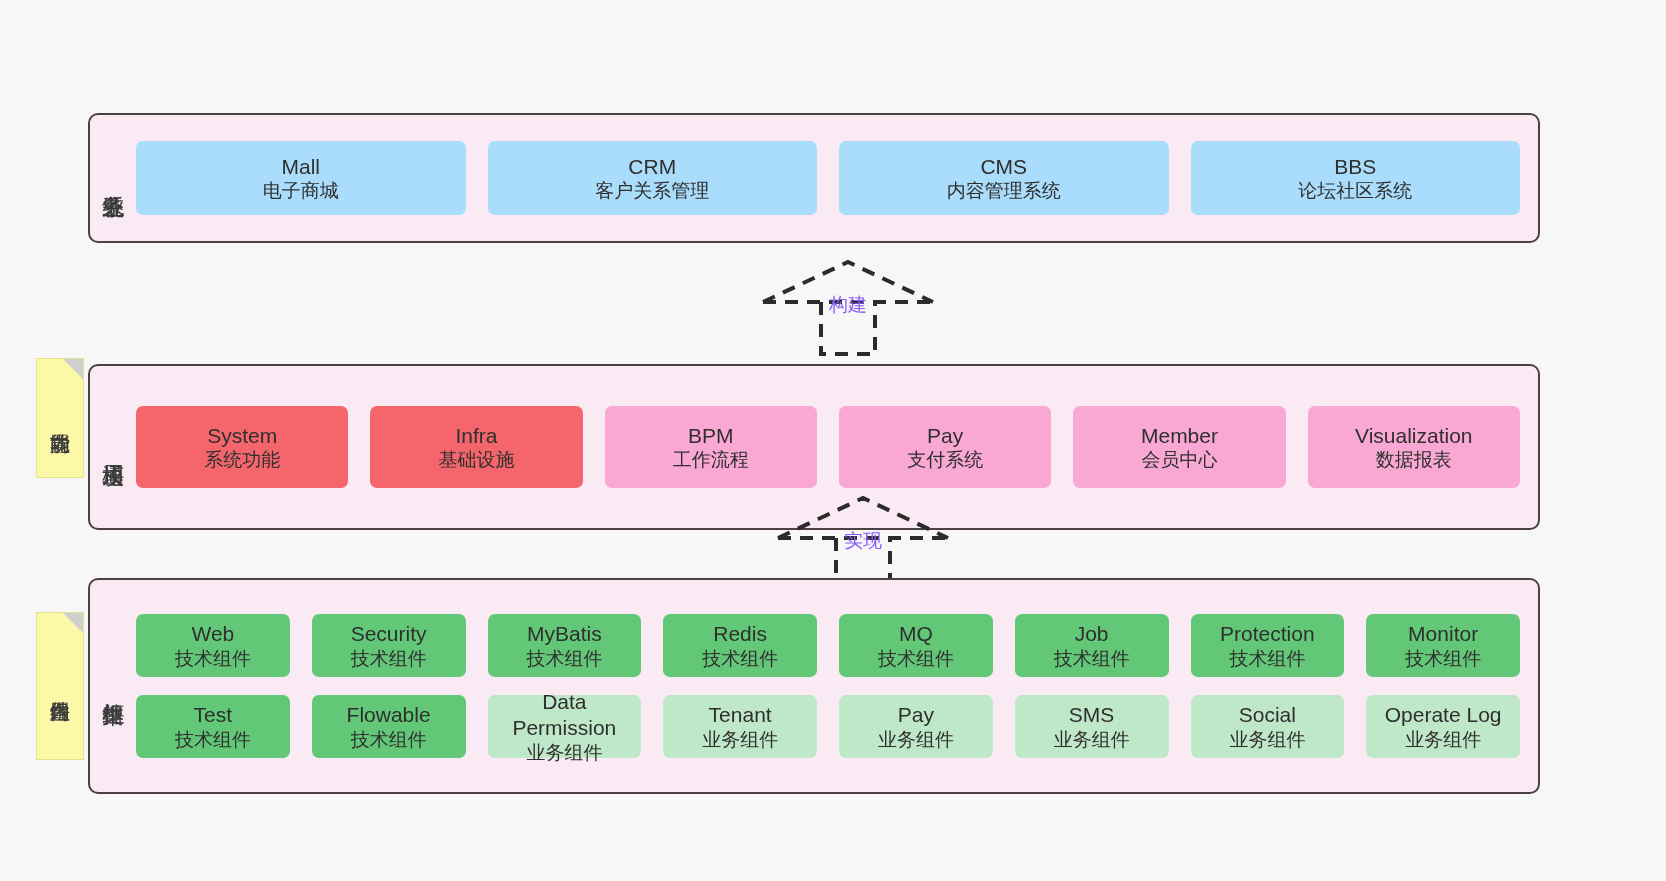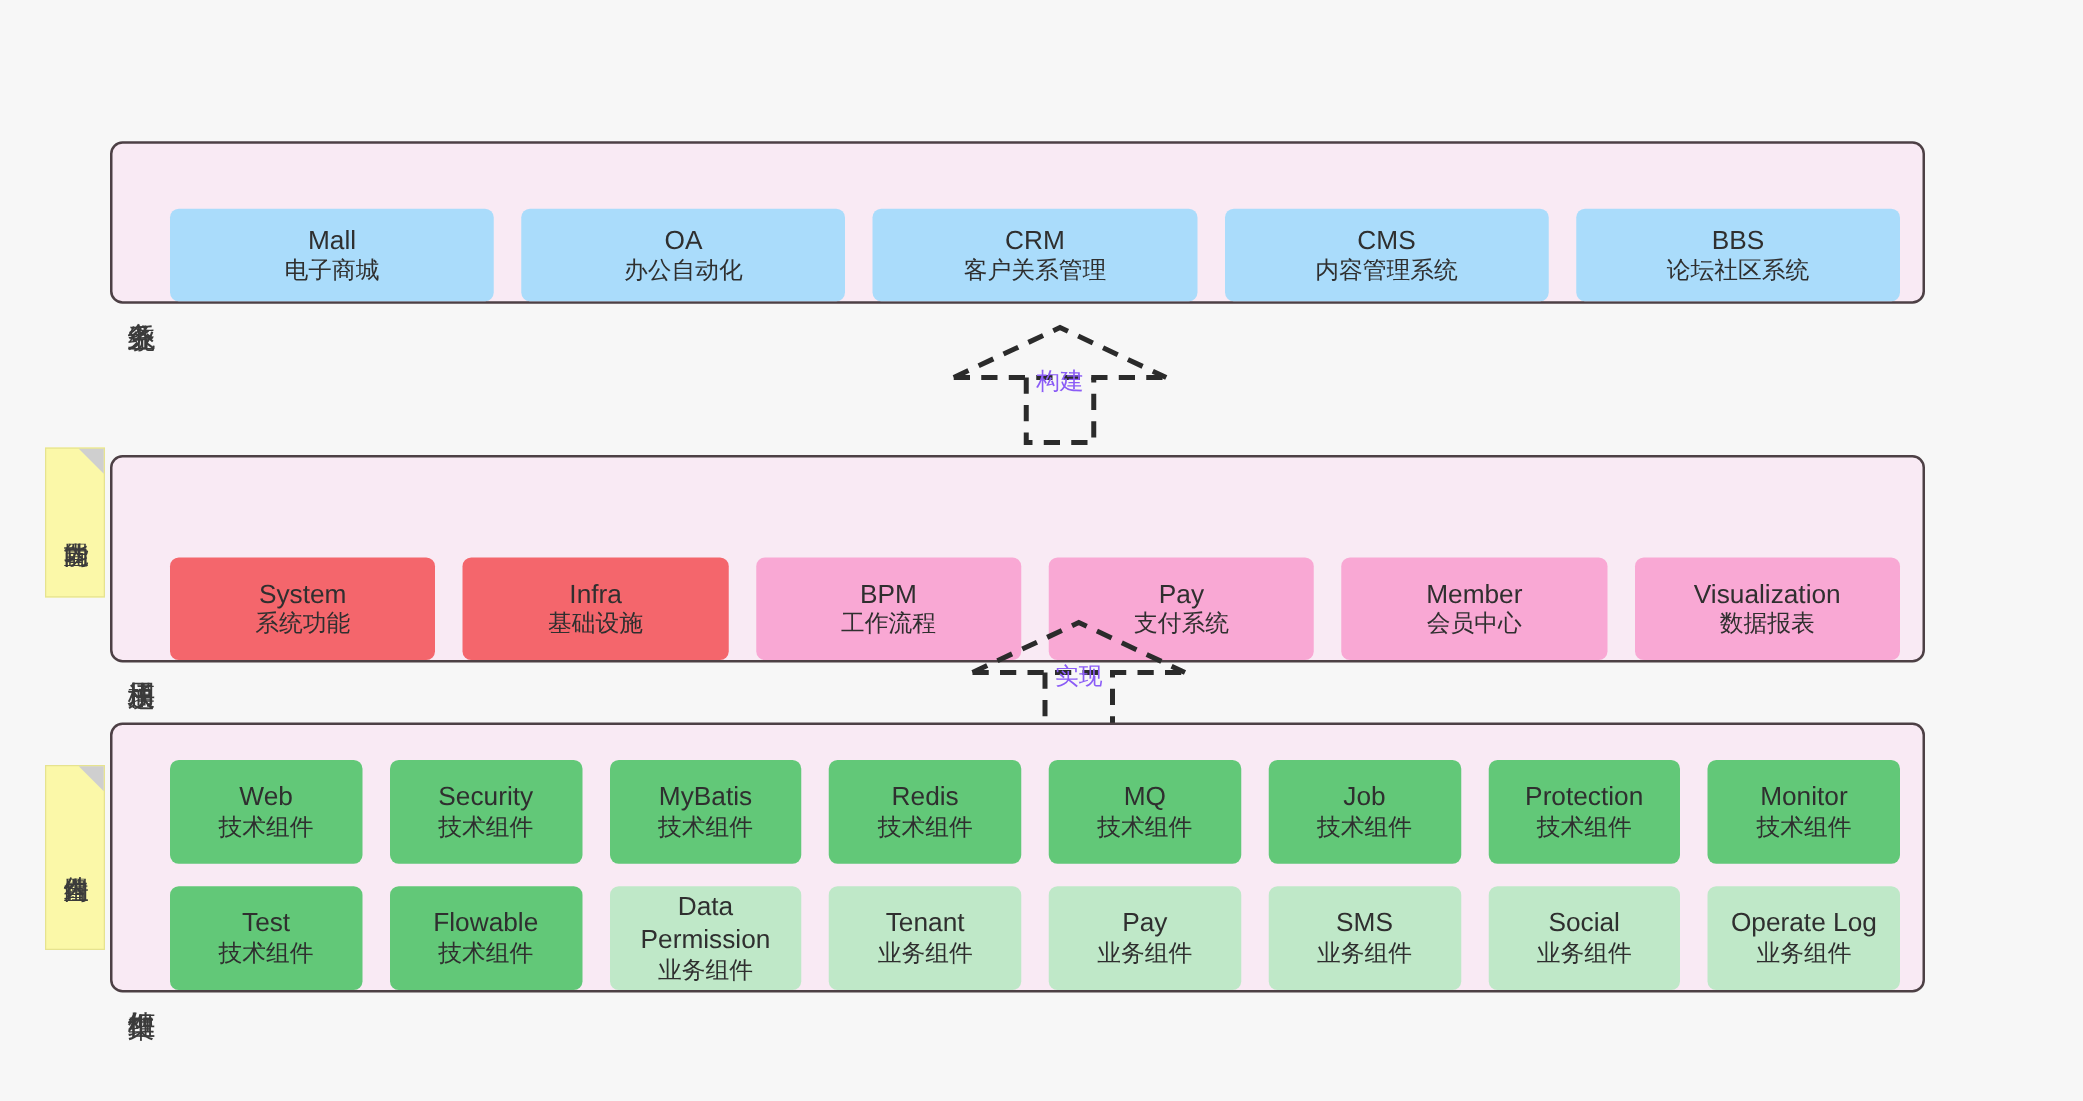--- a/index.html
+++ b/index.html
@@ -24,21 +24,21 @@
   }
 
   
   .layer {
     position: absolute;
     background: #f9eaf4;
     border: 2px solid #4d4045;
     border-radius: 10px;
     box-sizing: border-box;
     display: flex;
-    align-items: flex-end;
+    align-items: center;
   }
   .layer-title {
     flex: 0 0 auto;
     width: 46px;
     display: flex;
     align-items: center;
     justify-content: center;
     font-size: 22px;
     line-height: 1.02;
     letter-spacing: 0px;
@@ -100,21 +100,21 @@
   #layer-business .row { height: 74px; }
 
   #layer-common {
     left: 88px;  top: 364px;  width: 1452px; height: 166px;
   }
   #layer-common .row { height: 82px; }
 
   #layer-framework {
     left: 88px;  top: 578px;  width: 1452px; height: 216px;
   }
-  #layer-framework .row { height: 83px; }
+  #layer-framework .row { height: 63px; }
 
   
   .note {
     position: absolute;
     width: 48px;
     background: #fbf8a8;
     border: 1px solid #e6e38f;
     box-sizing: border-box;
     display: flex;
     align-items: center;
@@ -165,24 +165,20 @@
   <div class="layer" id="layer-business">
     <div class="layer-title">业务系统</div>
     <div class="layer-body">
       <div class="row">
 
         <div class="node blue">
           <span class="t1">Mall</span>
           <span class="t2">电子商城</span>
         </div>
 
-        <div class="node blue">
-          <span class="t1">OA</span>
-          <span class="t2">办公自动化</span>
-        </div>
 
 
         <div class="node blue">
           <span class="t1">CRM</span>
           <span class="t2">客户关系管理</span>
         </div>
 
         <div class="node blue">
           <span class="t1">CMS</span>
           <span class="t2">内容管理系统</span>

